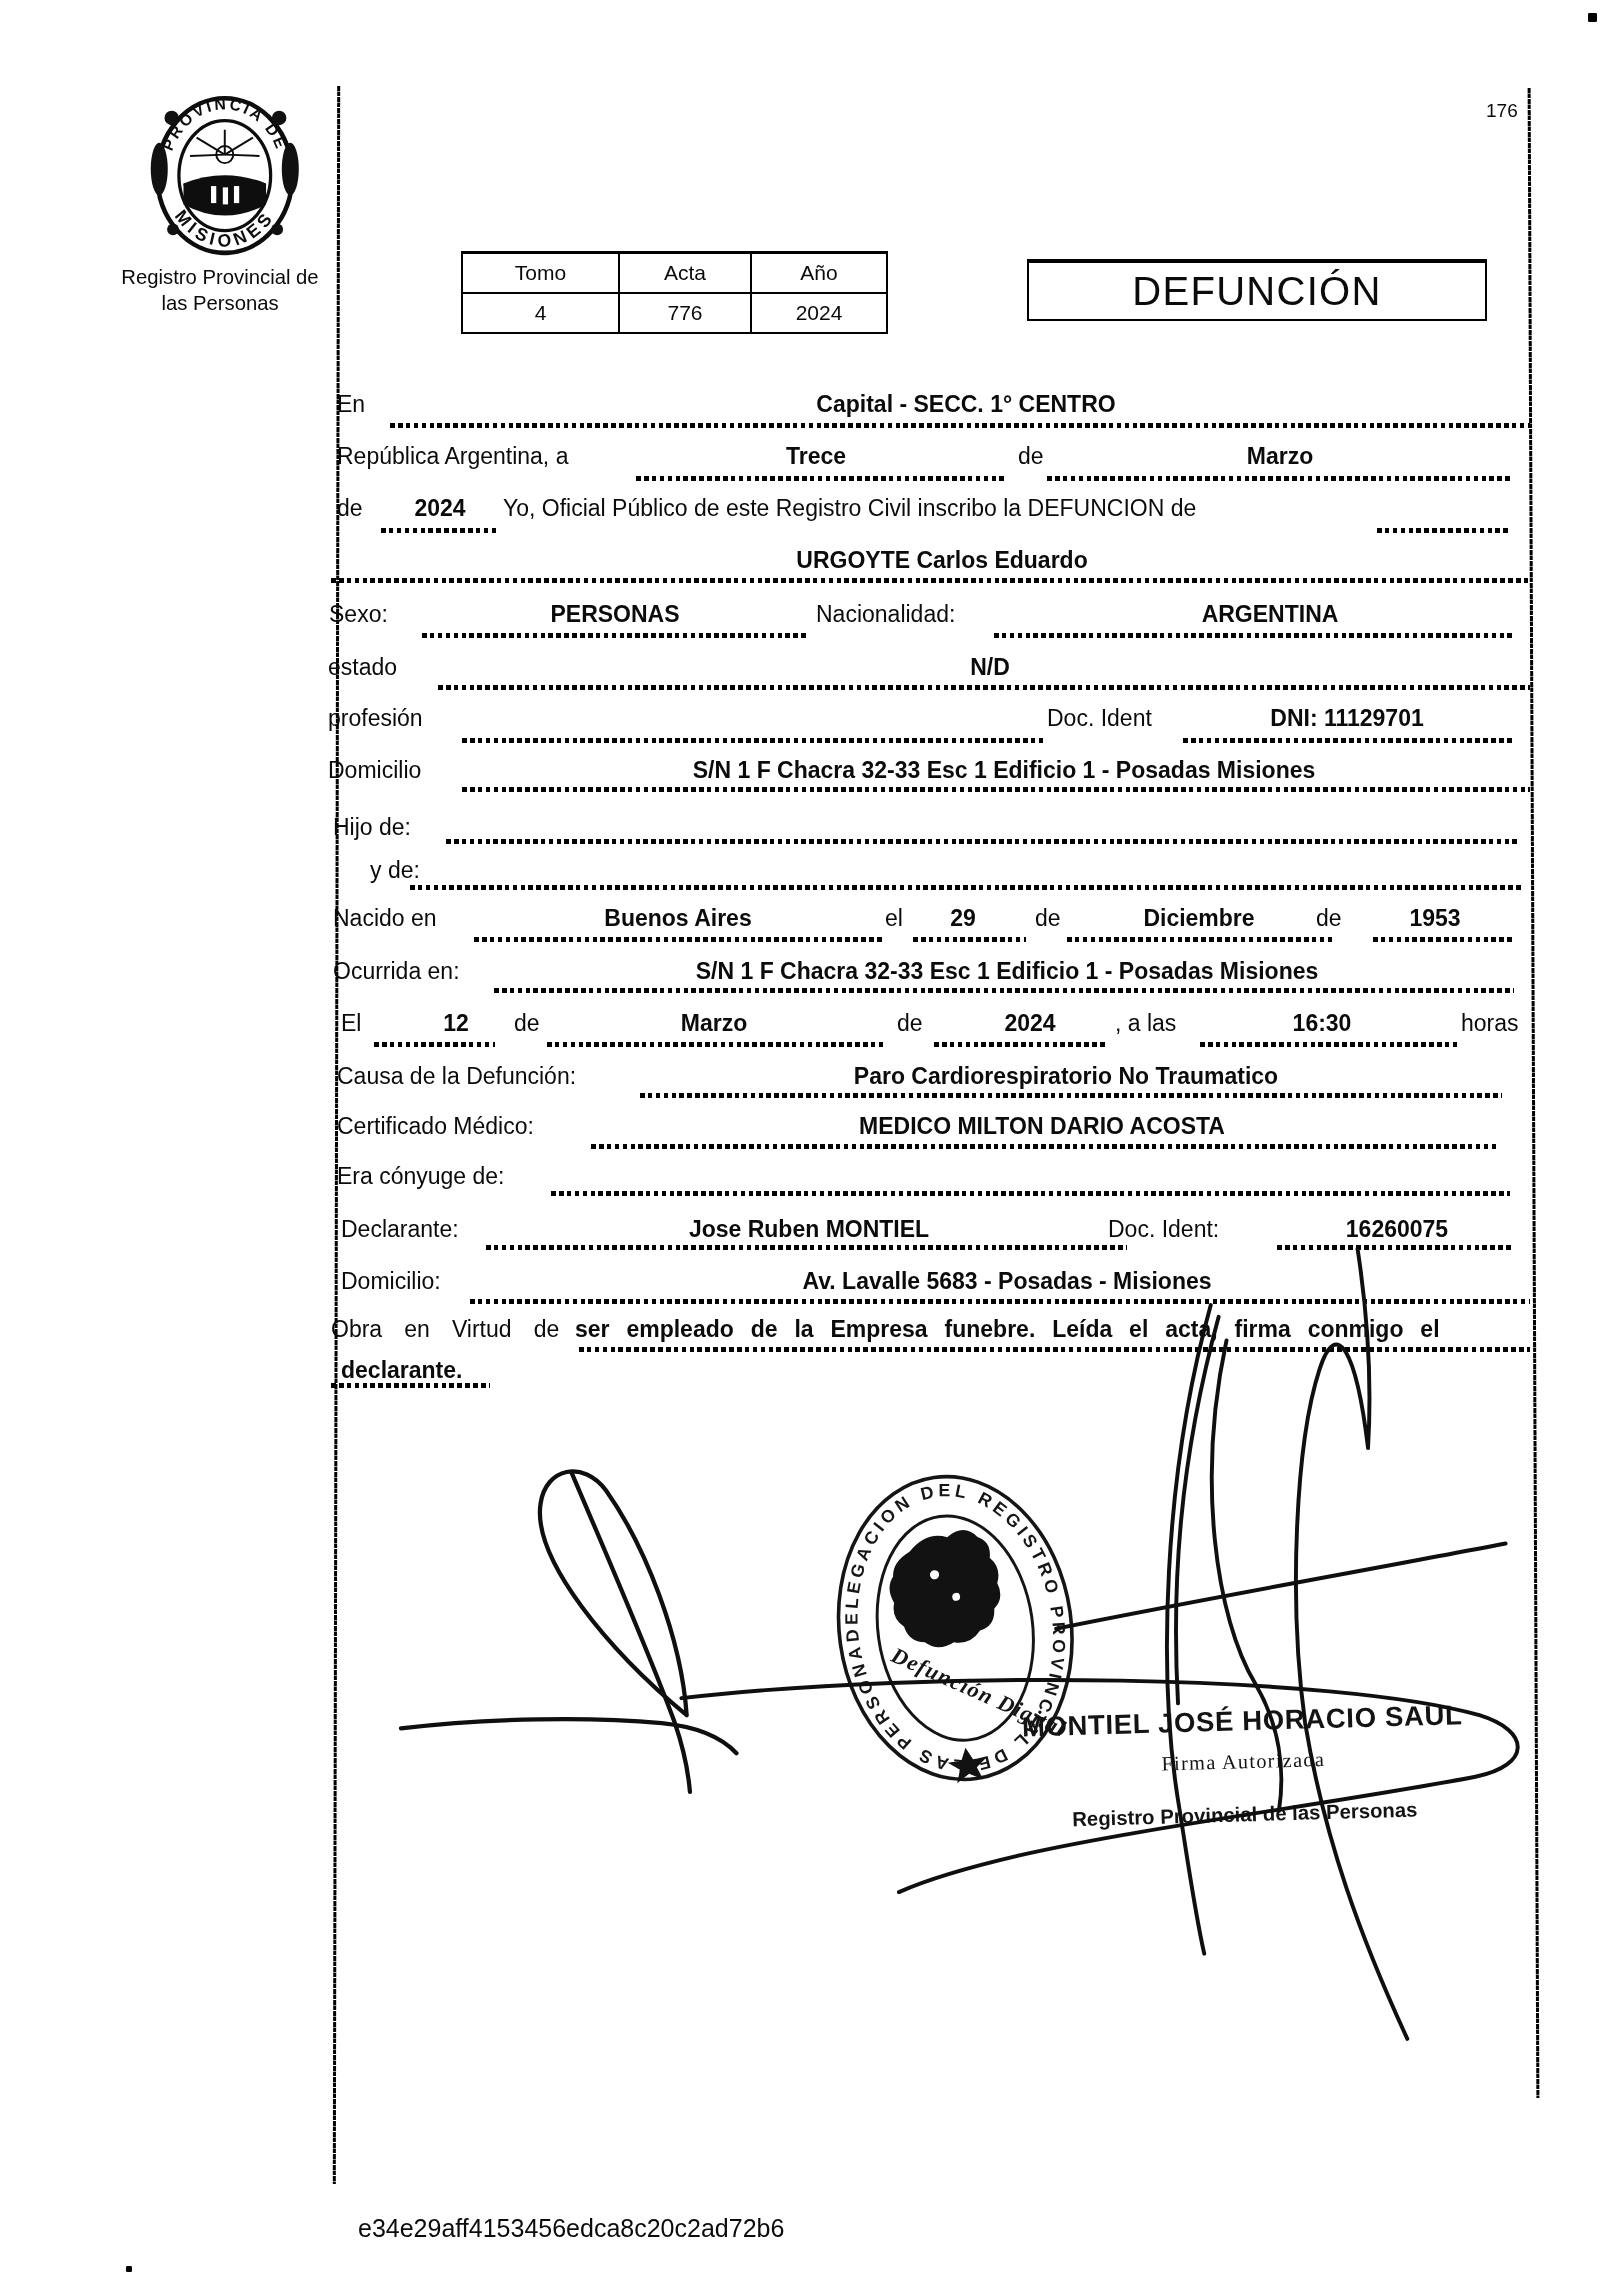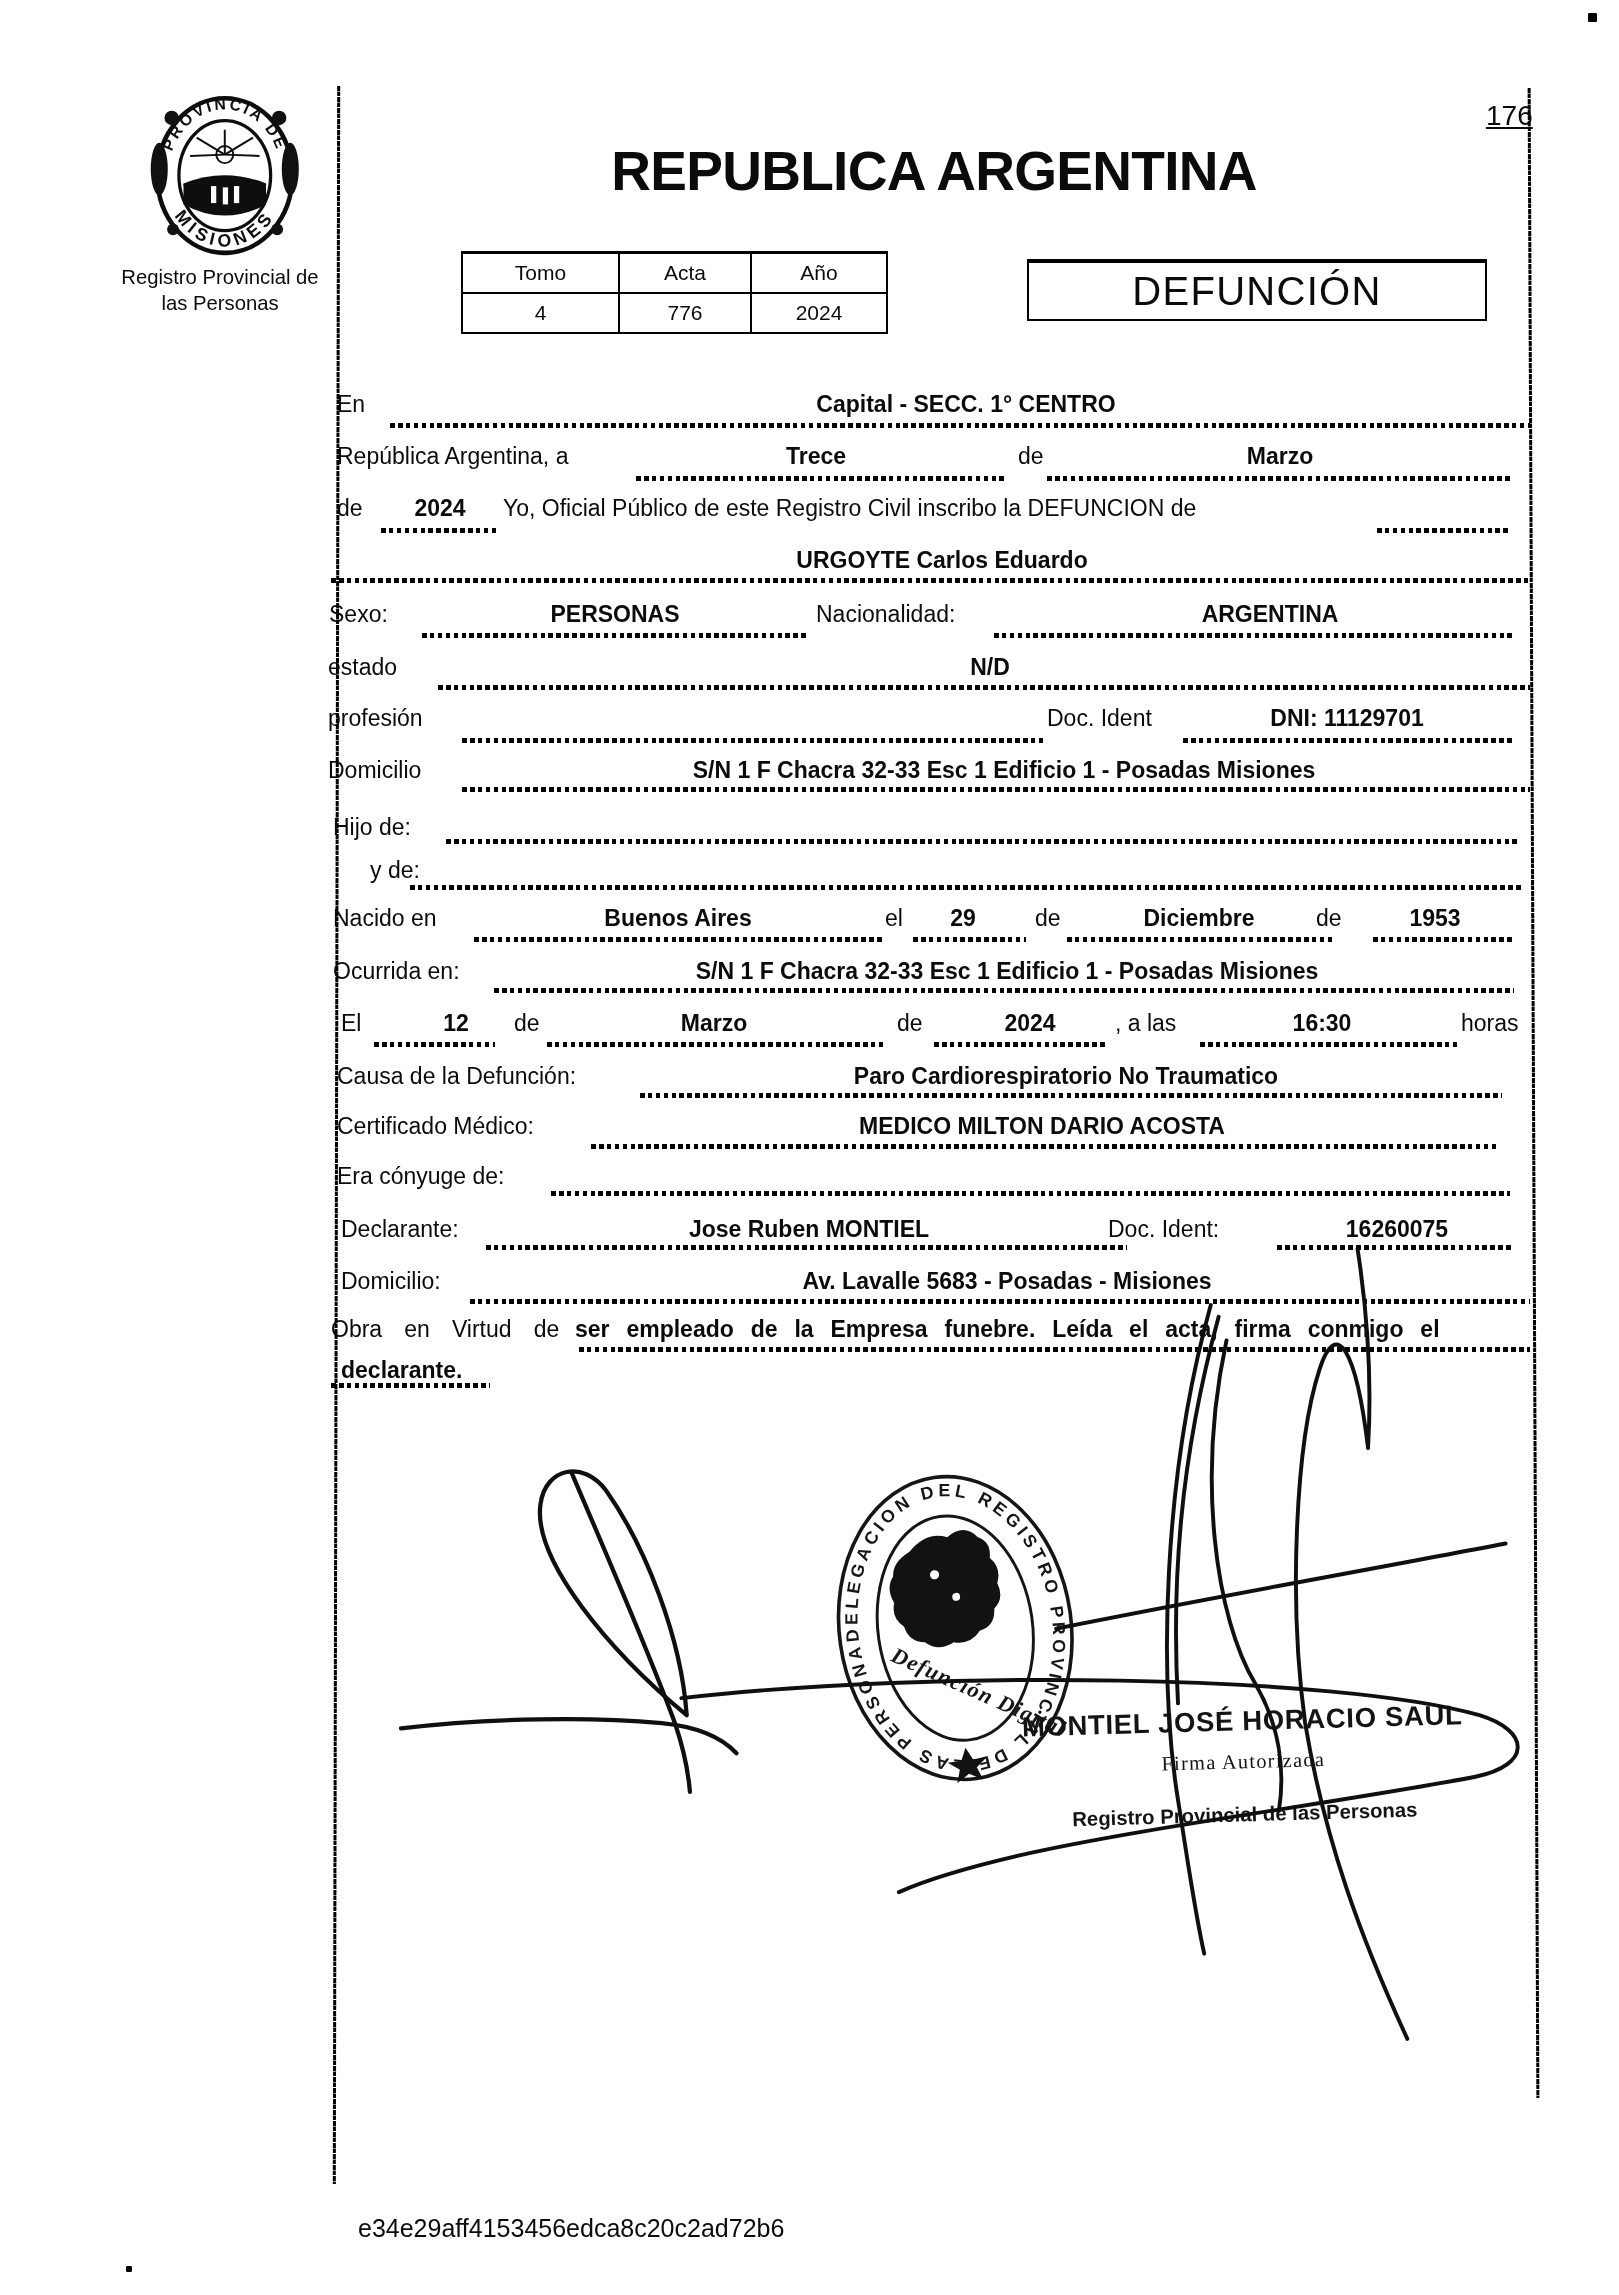--- a/index.html
+++ b/index.html
@@ -29,42 +29,41 @@
     height:38px;
   }
   .acta-table tr:first-child td { border-top-width:3.9px; }
   .acta-table td.w1 { width:155px; } .acta-table td.w2 { width:130px; } .acta-table td.w3 { width:134px; }
   .defbox {
     position:absolute; left:1027px; top:259px; width:456px; height:56px;
     border:2.6px solid #000; border-top-width:4.6px; display:flex; align-items:center; justify-content:center;
     font-size:40px; letter-spacing:1.3px;
   }
   .caption { position:absolute; transform:translateX(-50%); font-size:20.3px; white-space:nowrap; }
-  .pagenum { position:absolute; left:1486px; top:100px; font-size:28px;text-decoration:underline; }
+  .pagenum { position:absolute; left:1486px; top:100px; font-size:19px; }
   .hash { position:absolute; left:358px; top:2214px; font-size:25px; }
   .overlay { position:absolute; left:0; top:0; pointer-events:none; }
   .obra-label { word-spacing:15.7px; }
   .obra-val { word-spacing:10.5px; }
 </style>
 </head>
 <body>
 
 <div class="page">
 
   <div class="edge" style="left:335px; top:86px; height:2098px; transform:rotate(0.12deg);"></div>
   <div class="edge" style="left:1532px; top:88px; height:2010px; transform:rotate(-0.25deg);"></div>
   <div class="artifact" style="left:1588px; top:13px; width:8.5px; height:8.5px;"></div>
   <div class="artifact" style="left:126px; top:2266px; width:5.9px; height:5.9px;"></div>
 
   <div class="pagenum">176</div>
 
   <div class="caption" style="left:220px; top:266px;">Registro Provincial de</div>
   <div class="caption" style="left:220px; top:292px;">las Personas</div>
 
-  <div class="title">REPUBLICA ARGENTINA</div>
 
   <table class="acta-table">
     <tbody>
         <tr>
       <td class="w1">Tomo</td>
       <td class="w2">Acta</td>
       <td class="w3">Año</td>
     </tr>
     <tr>
       <td>4</td>

